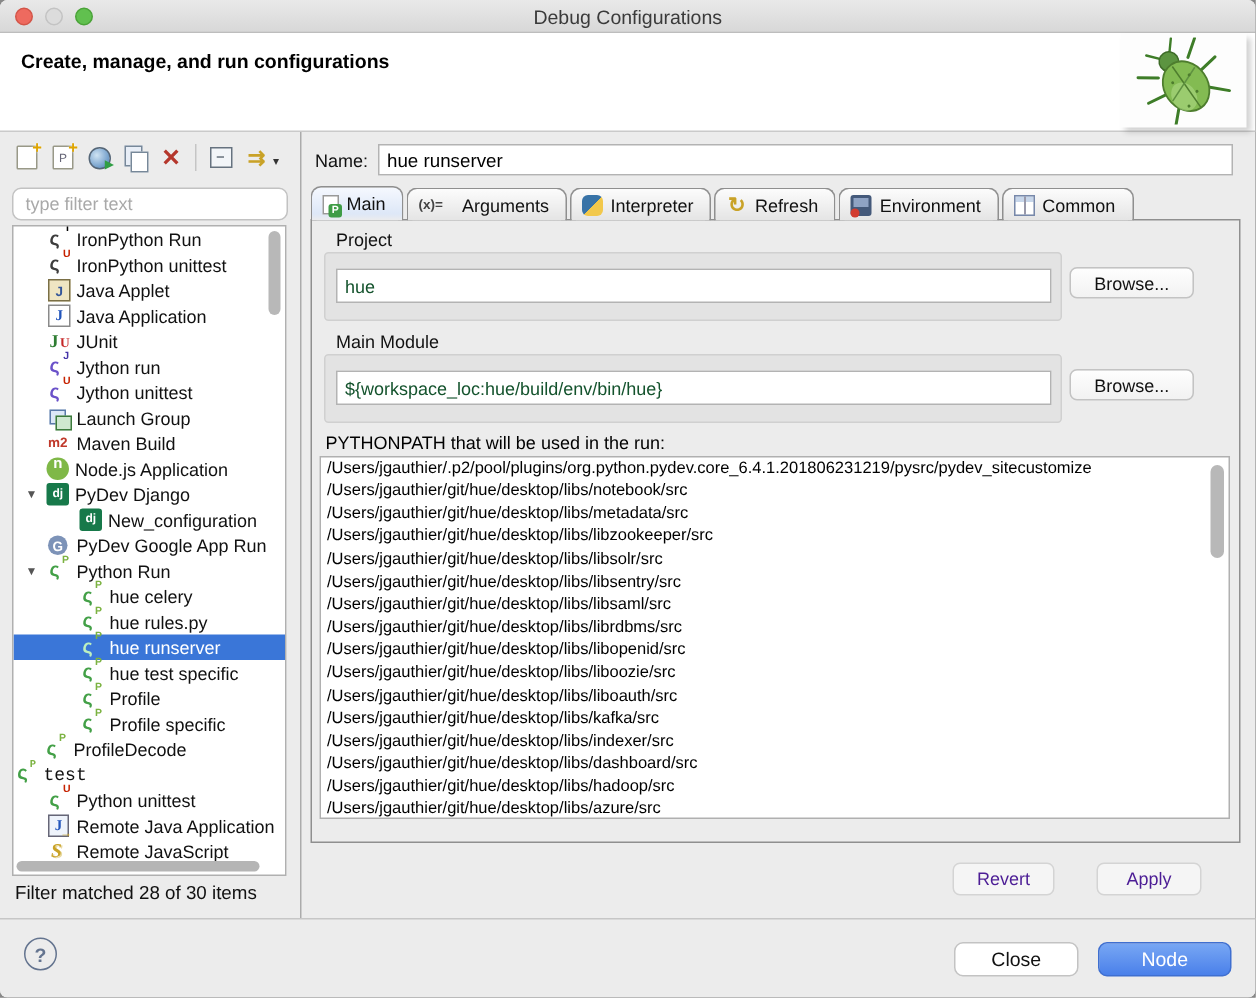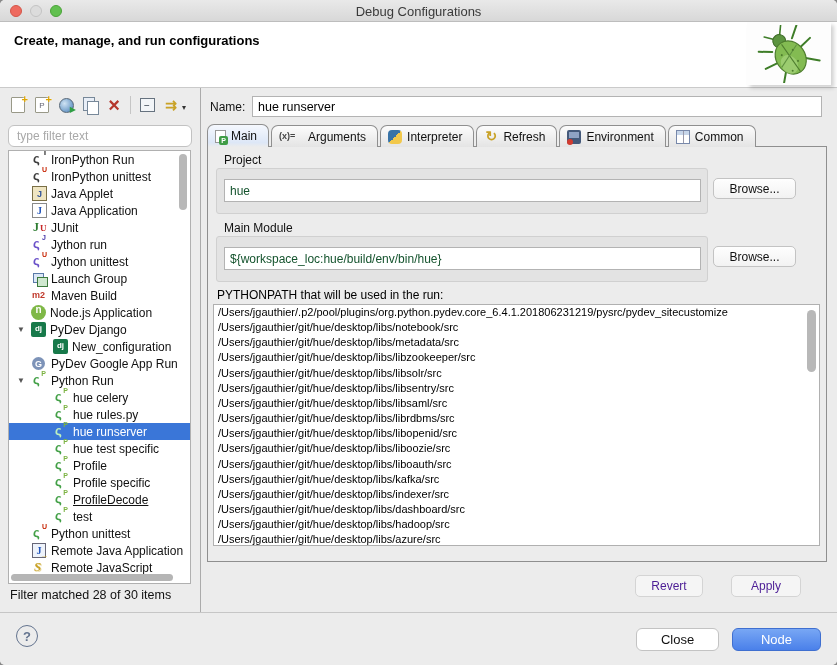--- a/index.html
+++ b/index.html
@@ -282,25 +282,25 @@
             <span class="tlabel">hue test specific</span>
           </div>
           <div class="trow" style="padding-left: 44px;">
             <span class="ti ic-python-run"></span>
             <span class="tlabel">Profile</span>
           </div>
           <div class="trow" style="padding-left: 44px;">
             <span class="ti ic-python-run"></span>
             <span class="tlabel">Profile specific</span>
           </div>
-          <div class="trow" style="padding-left: 44px; text-decoration: underline;">
+          <div class="trow" style="padding-left: 20px;">
             <span class="ti ic-python-run"></span>
             <span class="tlabel">ProfileDecode</span>
           </div>
-          <div class="trow" style="padding-left: 44px;">
+          <div class="trow" style=" font-family: Liberation Mono, monospace;">
             <span class="ti ic-python-run"></span>
             <span class="tlabel">test</span>
           </div>
           <div class="trow" style="padding-left: 22px;">
             <span class="ti ic-python-unittest"></span>
             <span class="tlabel">Python unittest</span>
           </div>
           <div class="trow" style="padding-left: 22px;">
             <span class="ti ic-remote-java-application"></span>
             <span class="tlabel">Remote Java Application</span>

